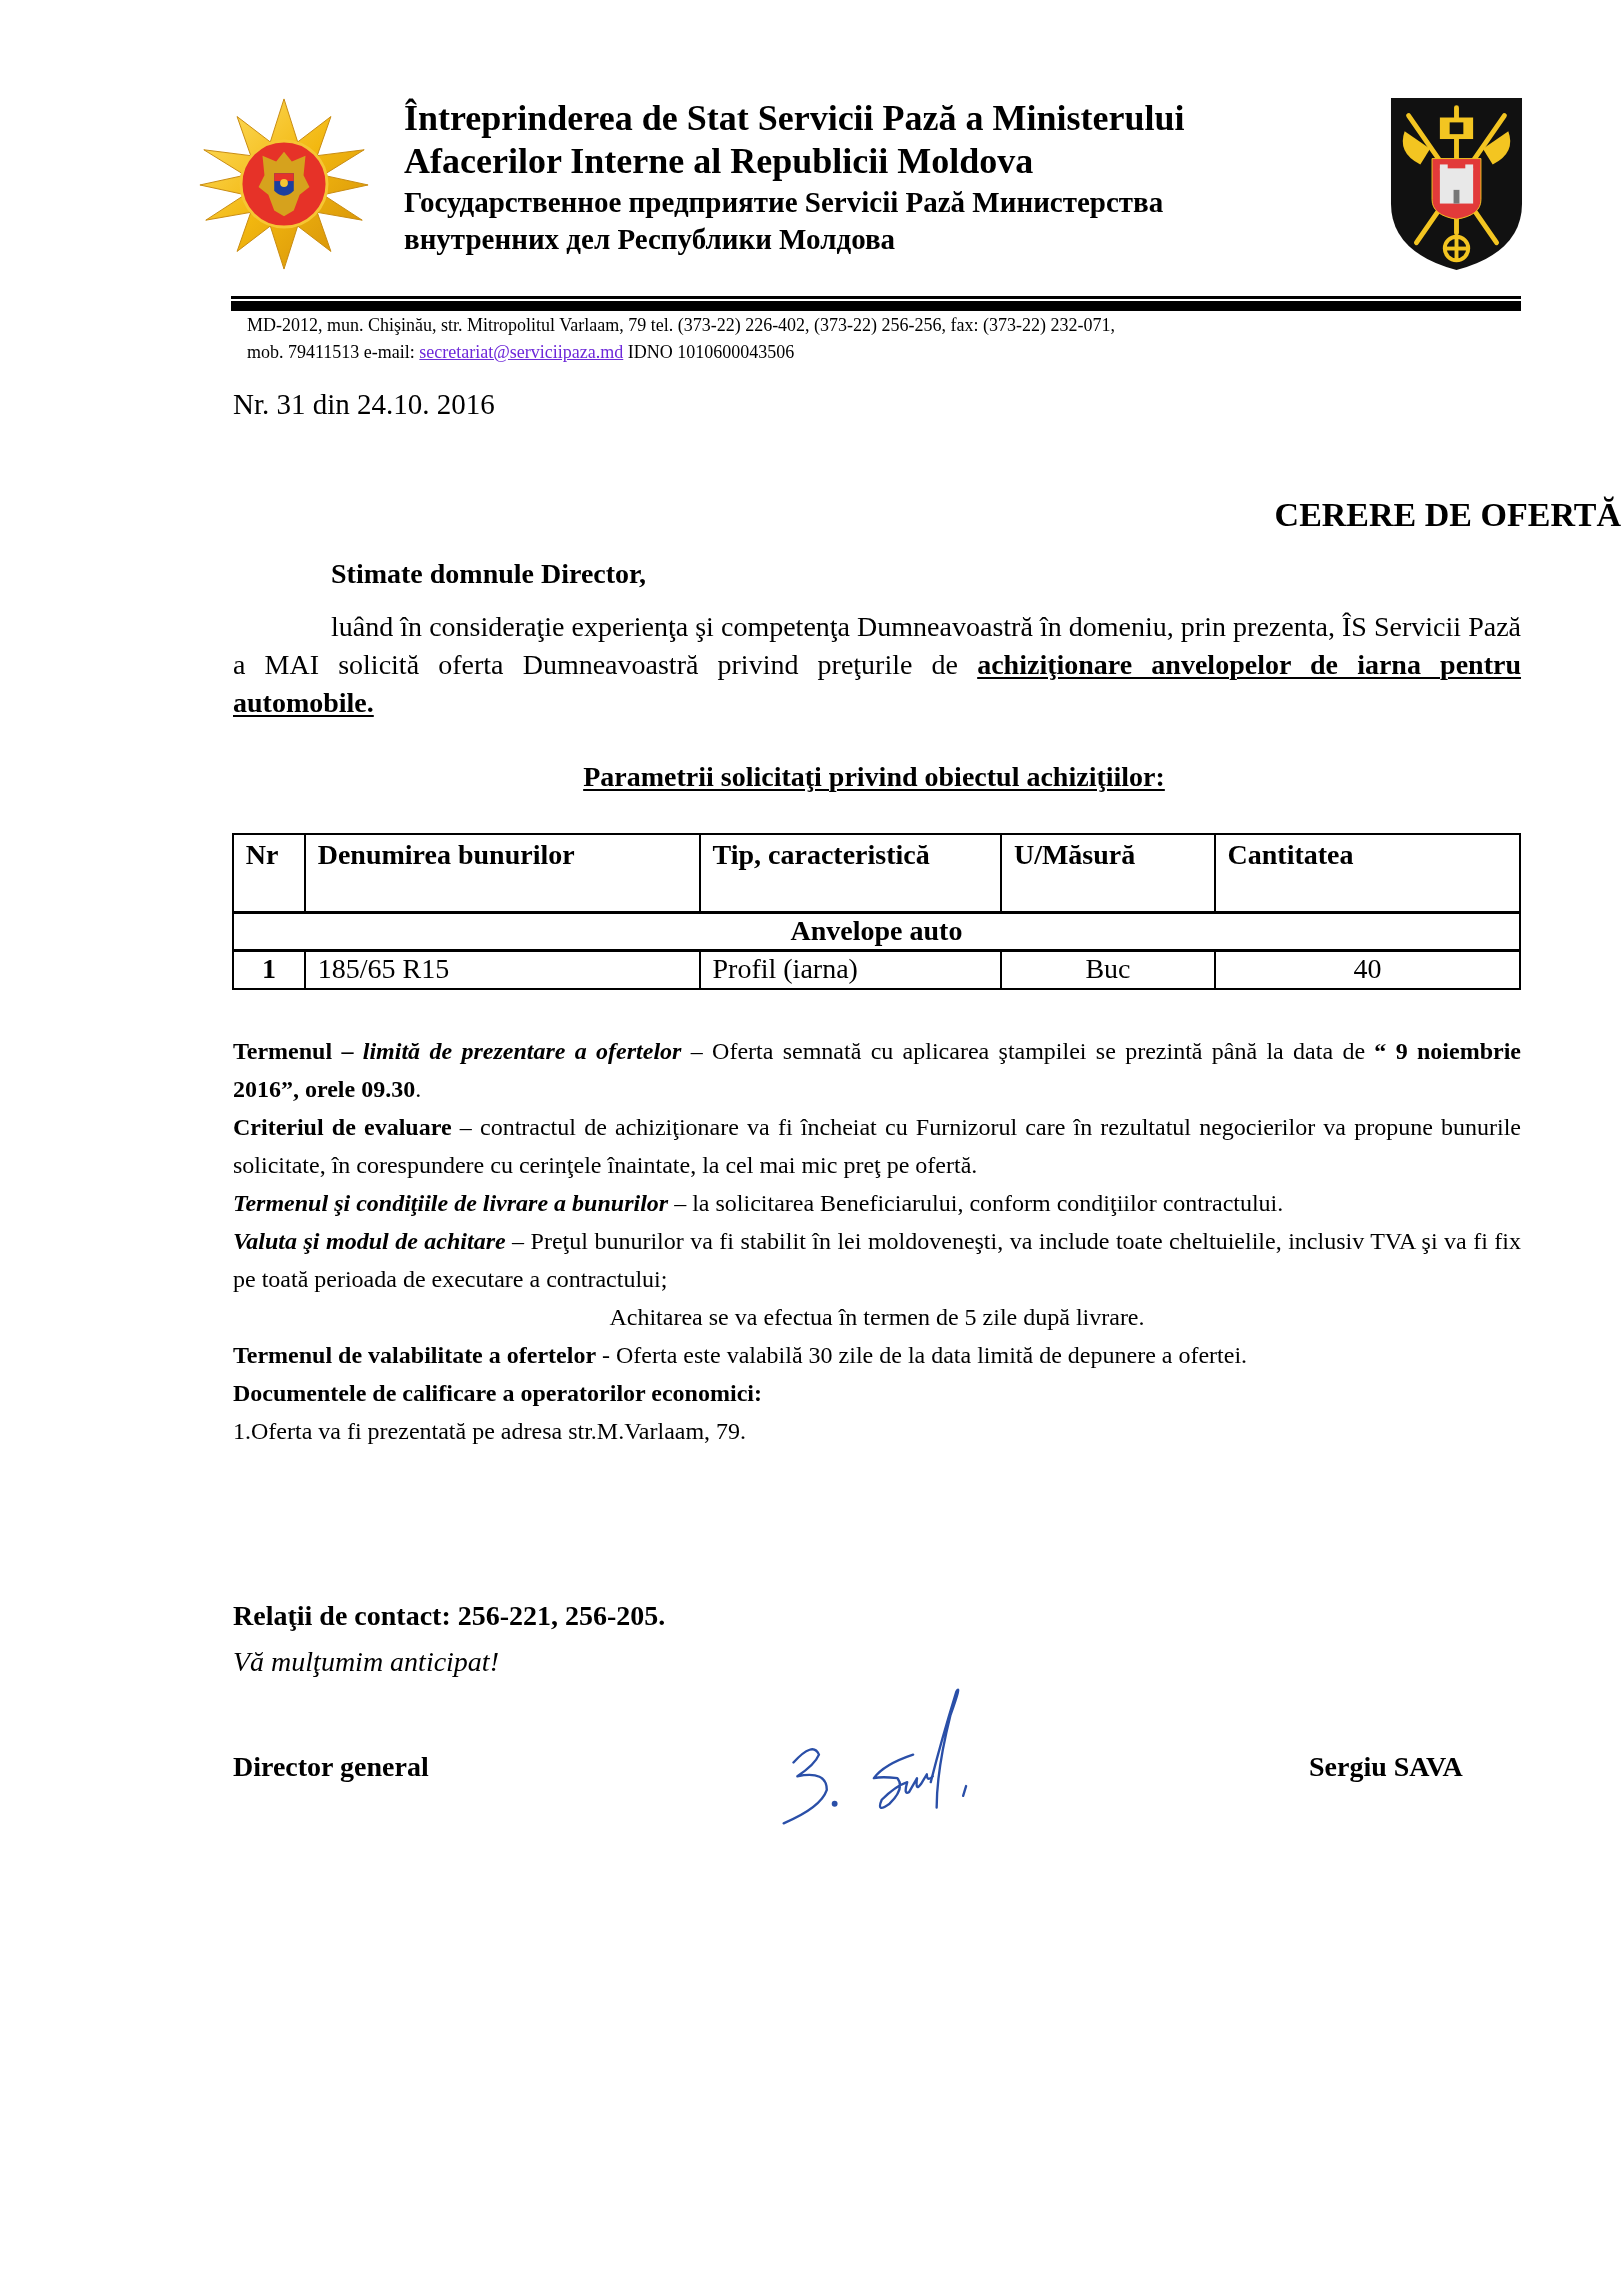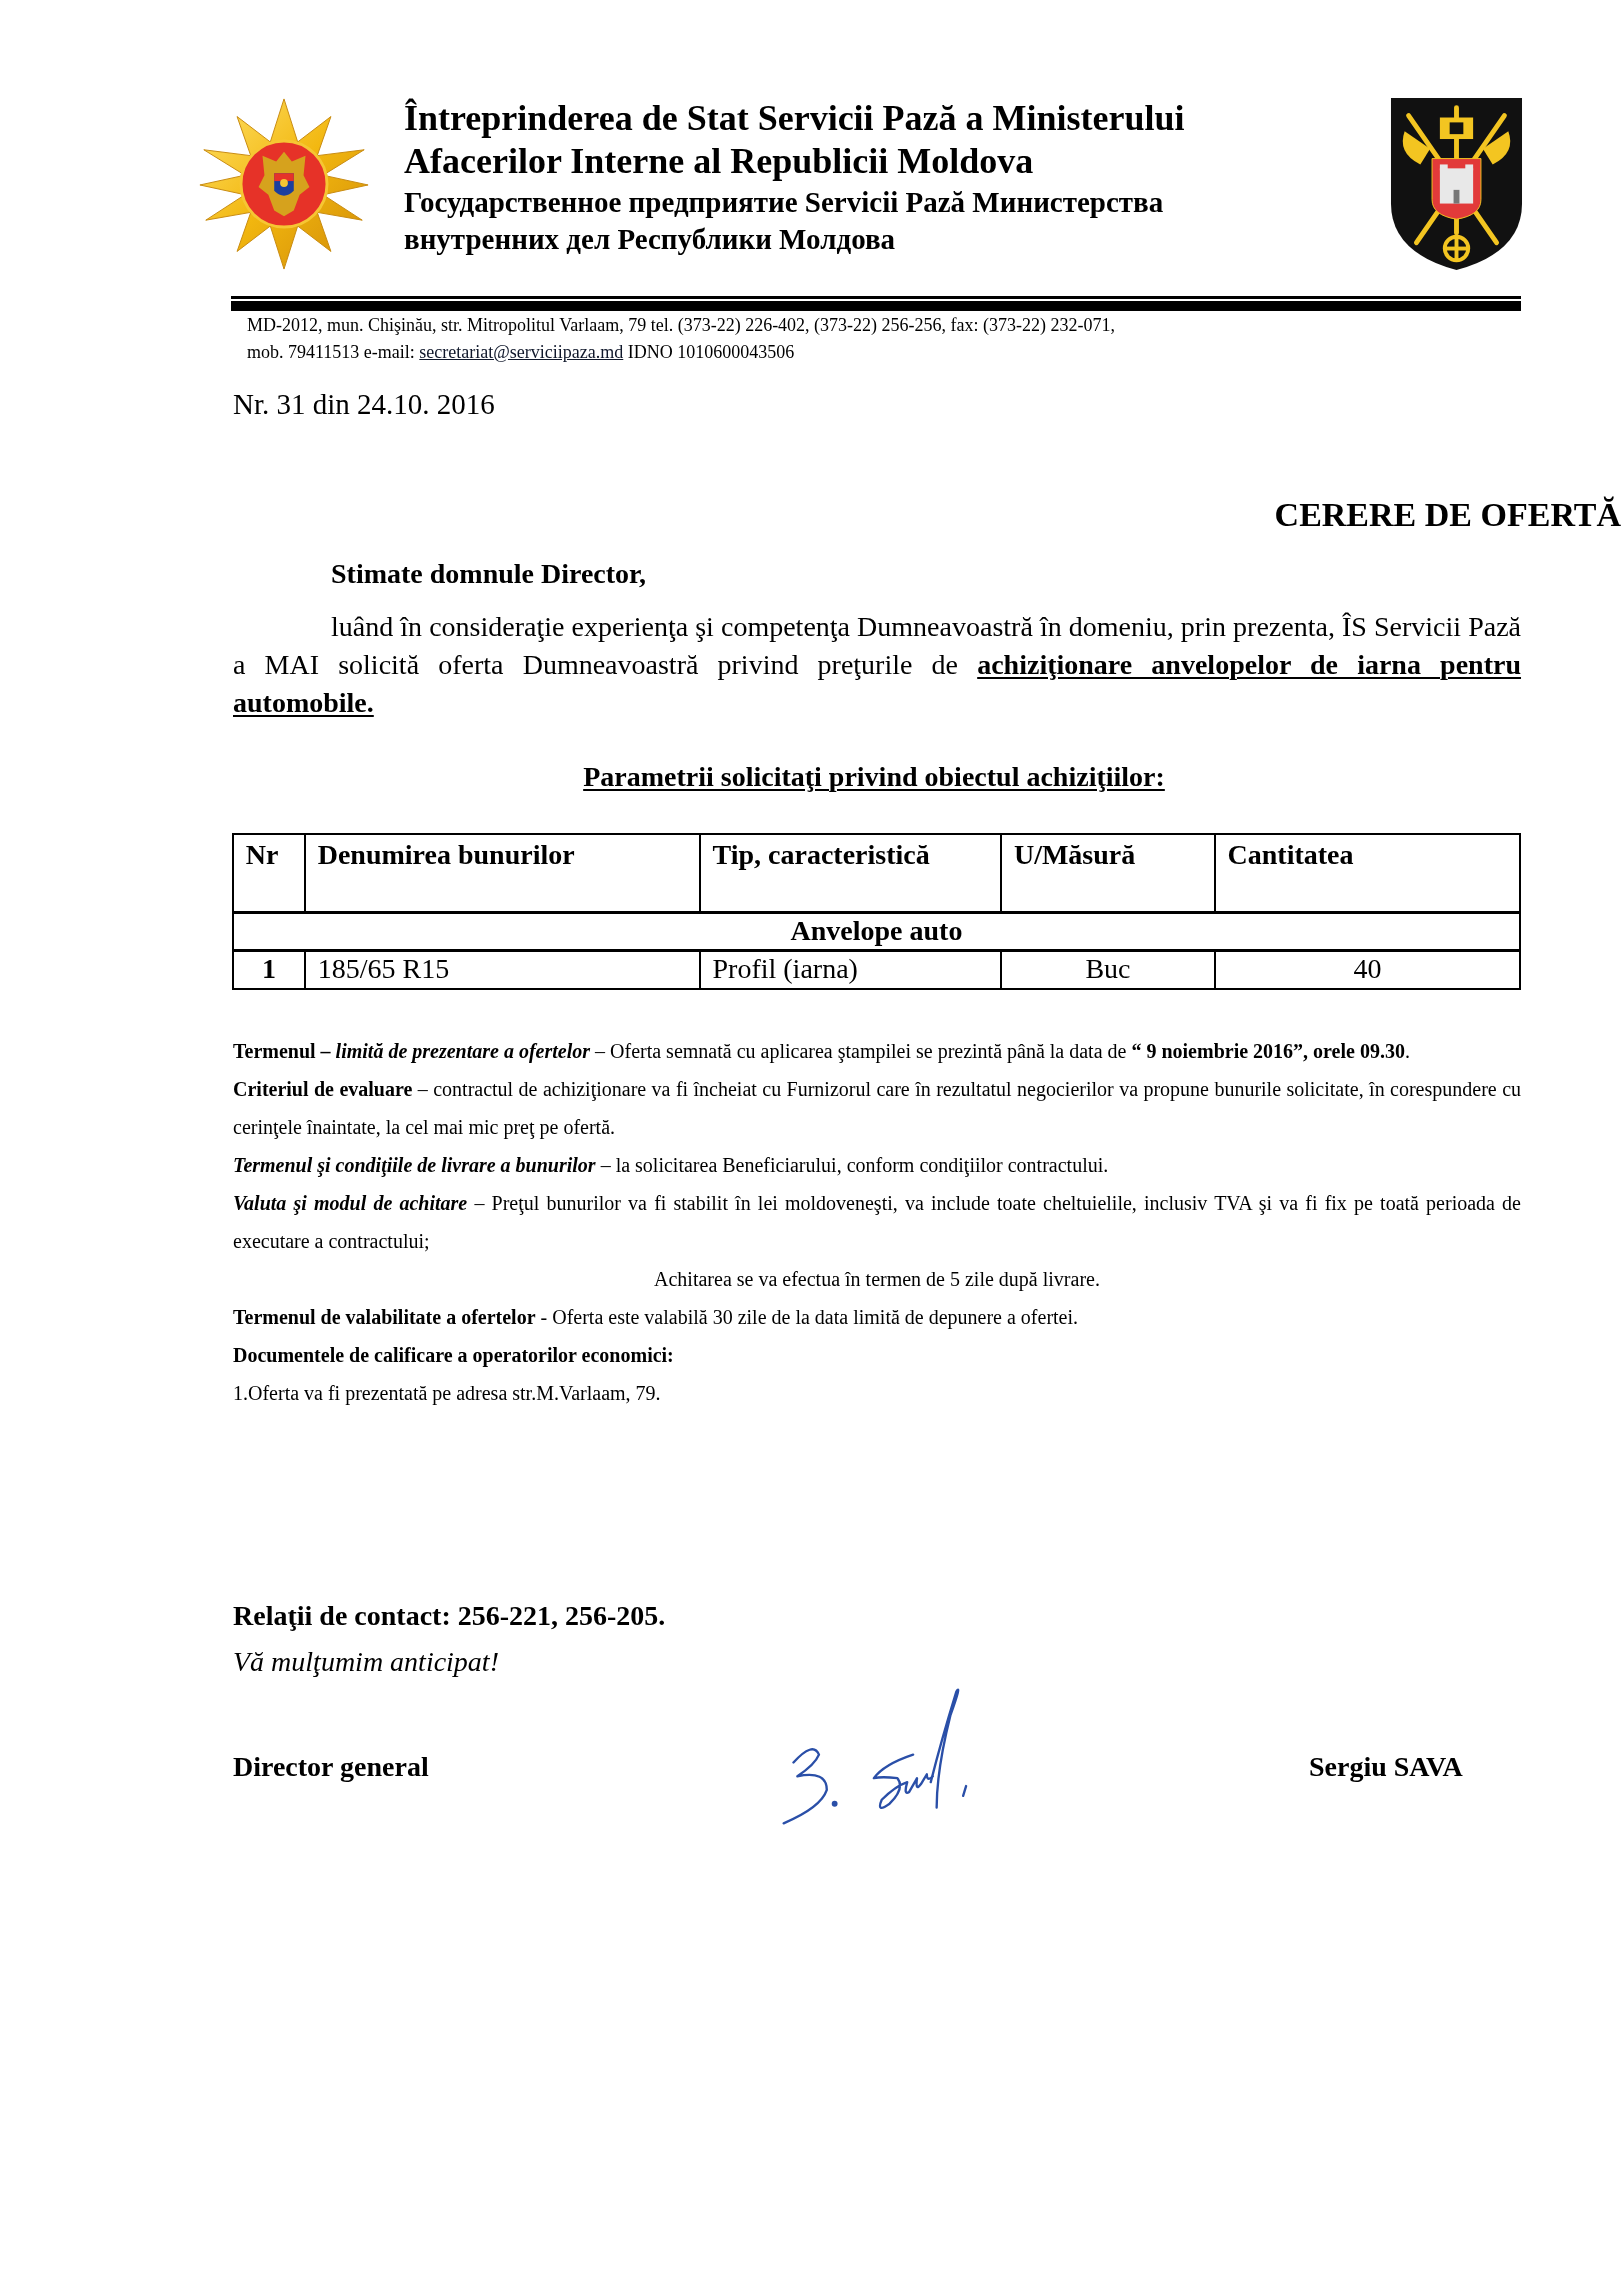--- a/index.html
+++ b/index.html
@@ -7,40 +7,40 @@
          font-family: "Liberation Serif", "DejaVu Serif", serif; color: #000; }
   .abs { position: absolute; }
   .hdr { left: 404px; font-weight: bold; white-space: nowrap; line-height: 1; }
   .hdr.l1 { top: 100px; font-size: 36px; }
   .hdr.l2 { top: 143px; font-size: 36px; }
   .hdr.l3 { top: 188px; font-size: 29px; }
   .hdr.l4 { top: 225px; font-size: 29px; }
   .rule-thin { left: 231px; width: 1290px; top: 296px; height: 2.9px; background: #000; }
   .rule-thick { left: 231px; width: 1290px; top: 301px; height: 9.8px; background: #000; }
   .contact { left: 247px; font-size: 18px; white-space: nowrap; line-height: 1; }
-  .contact a { color: #0f172a; text-decoration: underline; text-align: center; }
+  .contact a { color: #6d28d9; text-decoration: underline; text-align: center; }
   .ref { left: 233px; top: 390px; font-size: 29px; line-height: 1; }
   .title { left: 0; width: 1621px; text-align: right; top: 498px; font-size: 34px; font-weight: bold; line-height: 1;
            padding-left: 255px; box-sizing: border-box; }
   .salut { left: 331px; top: 560px; font-size: 28px; font-weight: bold; line-height: 1; }
   .body-block { left: 233px; width: 1288px; font-size: 28px; line-height: 38px; text-align: justify; }
   .body-block p { margin: 0; }
   .indent { text-indent: 98px; }
   .u-bold { font-weight: bold; text-decoration: underline; text-decoration-thickness: 2px; text-underline-offset: 2.9px; }
   .params { left: 0; width: 1621px; top: 763px; font-size: 28px; font-weight: bold; text-align: center;
             line-height: 1; box-sizing: border-box; padding-left: 127px; }
   .params span { text-decoration: underline; text-decoration-thickness: 2px; text-underline-offset: 2.9px; }
   table.spec { position: absolute; left: 232px; top: 833px; width: 1289px; border-collapse: collapse;
                font-size: 28px; line-height: 1.18; }
   table.spec td, table.spec th { border: 2px solid #000; padding: 0 11.8px; vertical-align: top; margin-top: 16px; }
   table.spec th { font-weight: bold; text-align: left; height: 73px; padding-top: 2.9px; }
   table.spec tr.section td { text-align: center; font-weight: bold; height: 35px; border-top: 3.9px solid #000; }
   table.spec tr.item td { height: 36px; border-top: 3.9px solid #000; }
   .c-center { text-align: center; }
-  .terms { left: 233px; top: 1032px; width: 1288px; font-size: 20px; line-height: 38px; text-align: justify; }
+  .terms { left: 233px; top: 1032px; width: 1288px; font-size: 24px; line-height: 38px; text-align: justify; }
   .terms p { margin: 0; }
   .b { font-weight: bold; }
   .bi { font-weight: bold; font-style: italic; }
   .contacts-line { left: 233px; top: 1602px; font-size: 28px; font-weight: bold; line-height: 1; }
   .thanks { left: 233px; top: 1648px; font-size: 28px; font-style: italic; line-height: 1; }
   .sign-role { left: 233px; top: 1753px; font-size: 28px; font-weight: bold; line-height: 1; }
   .sign-name { left: 1309px; top: 1753px; font-size: 28px; font-weight: bold; line-height: 1; }
   .signature { left: 766px; top: 1684px; width: 255px; height: 157px; }
   .emblem-left { left: 196px; top: 95px; width: 176px; height: 178px; }
   .emblem-right { left: 1389px; top: 96px; width: 135px; height: 176px; }

